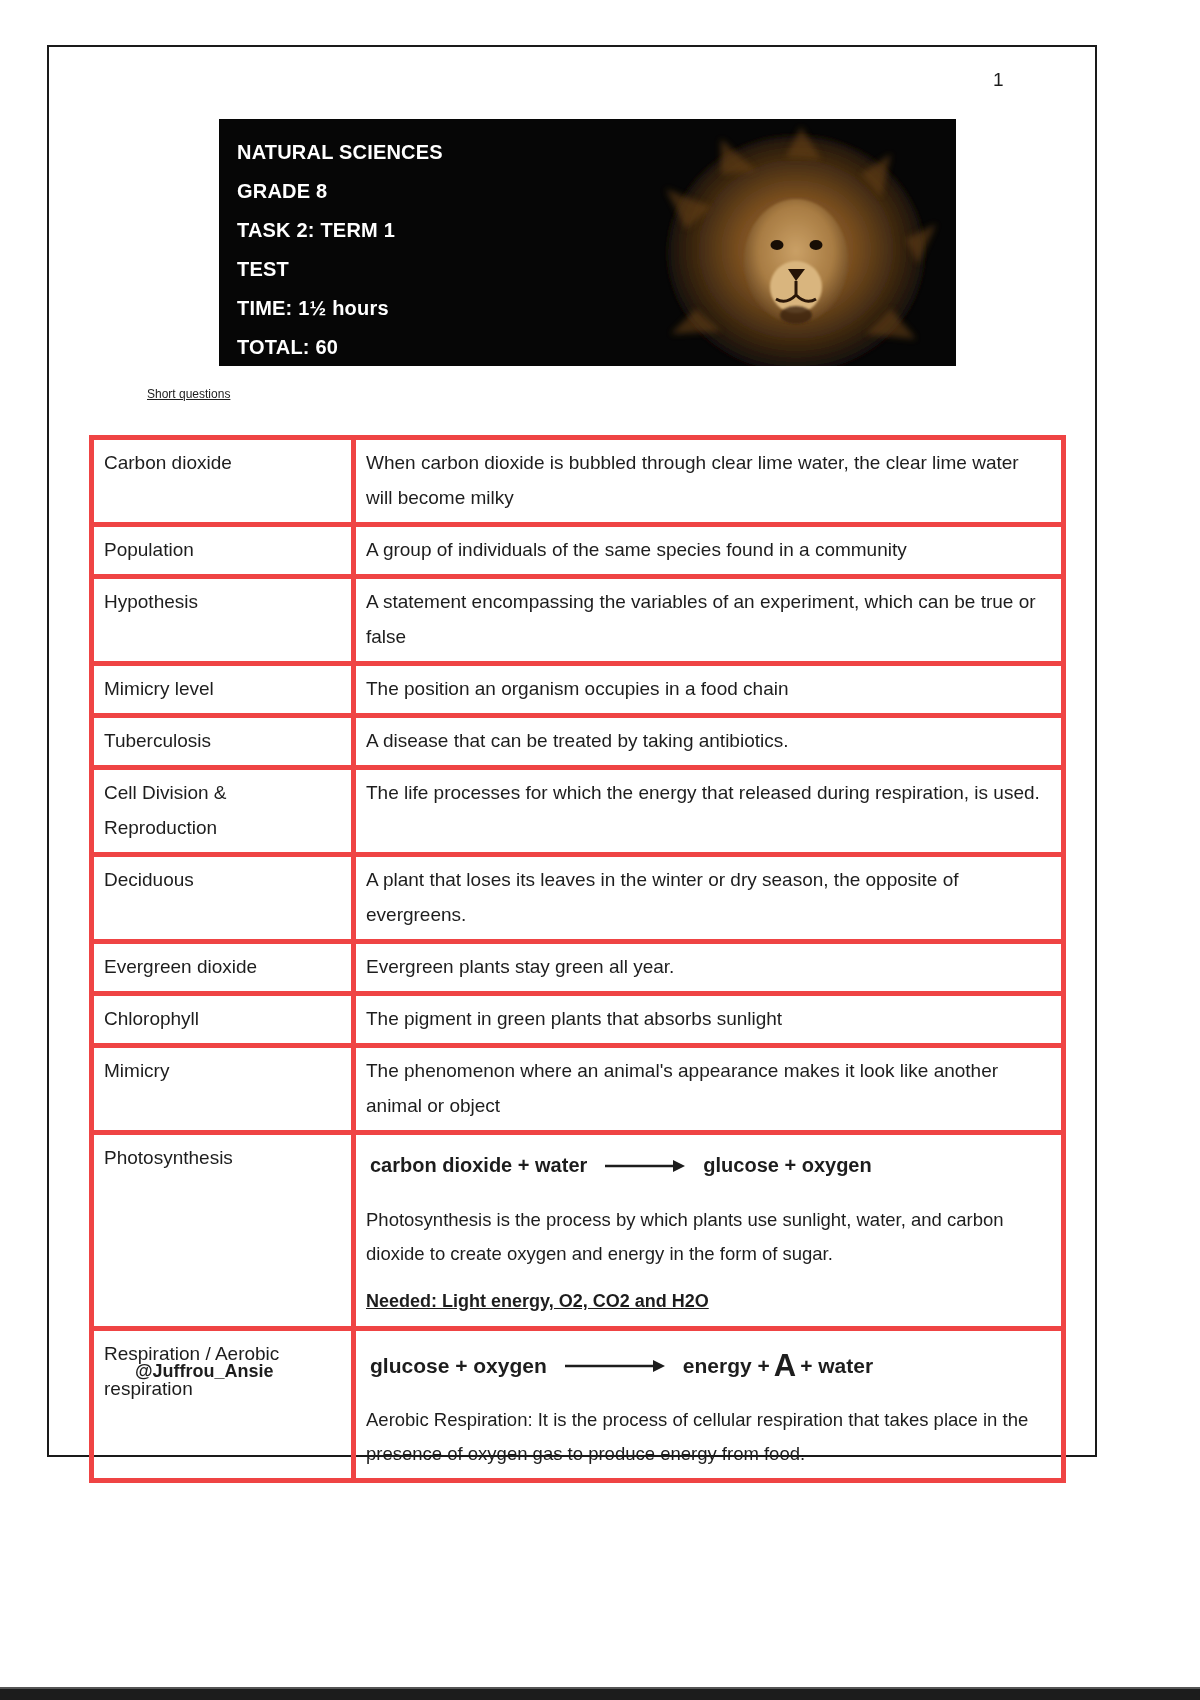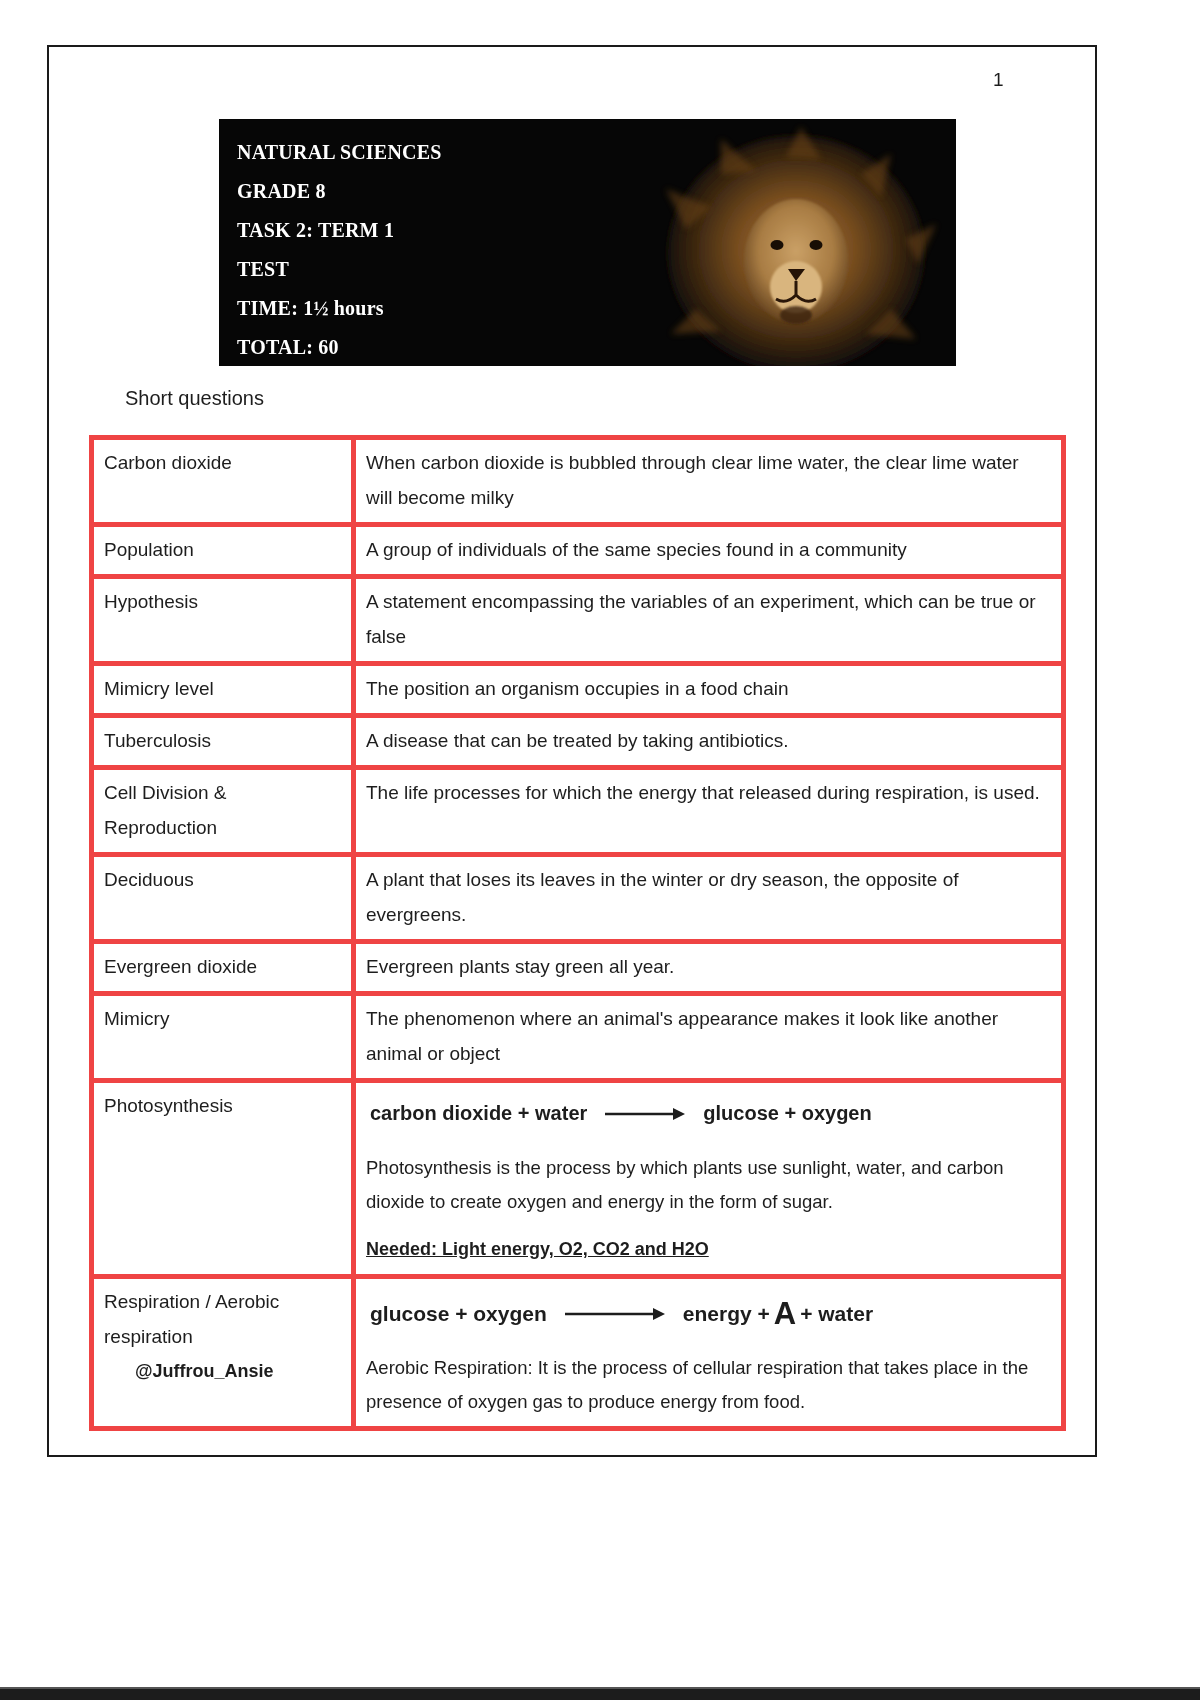--- a/index.html
+++ b/index.html
@@ -39,43 +39,43 @@
     top: 72px;
     width: 737px;
     height: 247px;
     background: #060606;
     display: flex;
     overflow: hidden;
   }
   .header-text {
     padding: 14px 0 0 18px;
     flex: 0 0 420px;
-    font-family: Liberation Serif, serif;
   }
   .header-line {
     color: #ffffff;
     font-weight: 700;
     font-size: 20px;
     line-height: 39px;
     letter-spacing: 0.2px;
     white-space: nowrap;
   }
   .lion-photo {
     position: absolute;
     right: 0;
     top: 0;
     width: 330px;
     height: 247px;
   }
   
   .section-title {
     position: absolute;
-    left: 76px;
+    left: 98px;
     top: 340px;
-    font-size: 20px;
+    font-size: 12px;
+    text-decoration: underline;
   }
   
   table.def-table {
     position: absolute;
     left: 40px;
     top: 388px;
     width: 977px;
     border-collapse: collapse;
     table-layout: fixed;
   }
@@ -222,20 +222,24 @@
       </tr>
       <tr>
         <td class="term-cell">Deciduous</td>
         <td>A plant that loses its leaves in the winter or dry season, the opposite of evergreens.</td>
       </tr>
       <tr>
         <td class="term-cell">Evergreen dioxide</td>
         <td>Evergreen plants stay green all year.</td>
       </tr>
       <tr>
+        <td class="term-cell">Chlorophyll</td>
+        <td>The pigment in green plants that absorbs sunlight</td>
+      </tr>
+      <tr>
         <td class="term-cell">Mimicry</td>
         <td>The phenomenon where an animal's appearance makes it look like another animal or object</td>
       </tr>
 
       <tr>
         <td class="term-cell">Photosynthesis</td>
         <td>
           <div class="equation">
             <span>carbon dioxide + water</span>
             <svg class="arrow-svg" width="80" height="14" viewBox="0 0 80 14">

